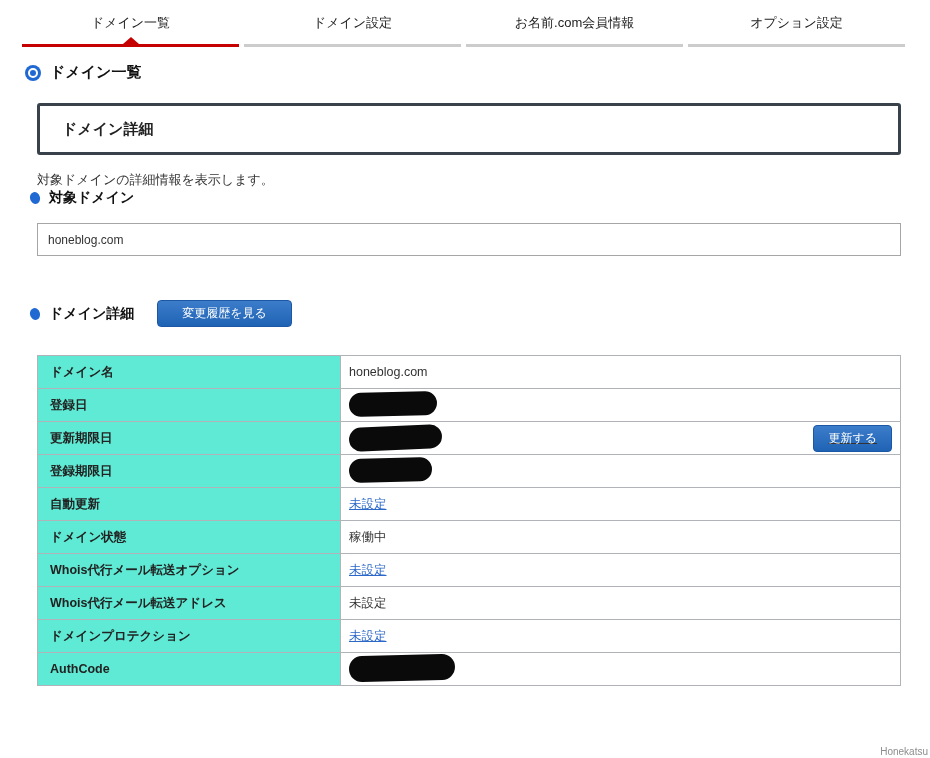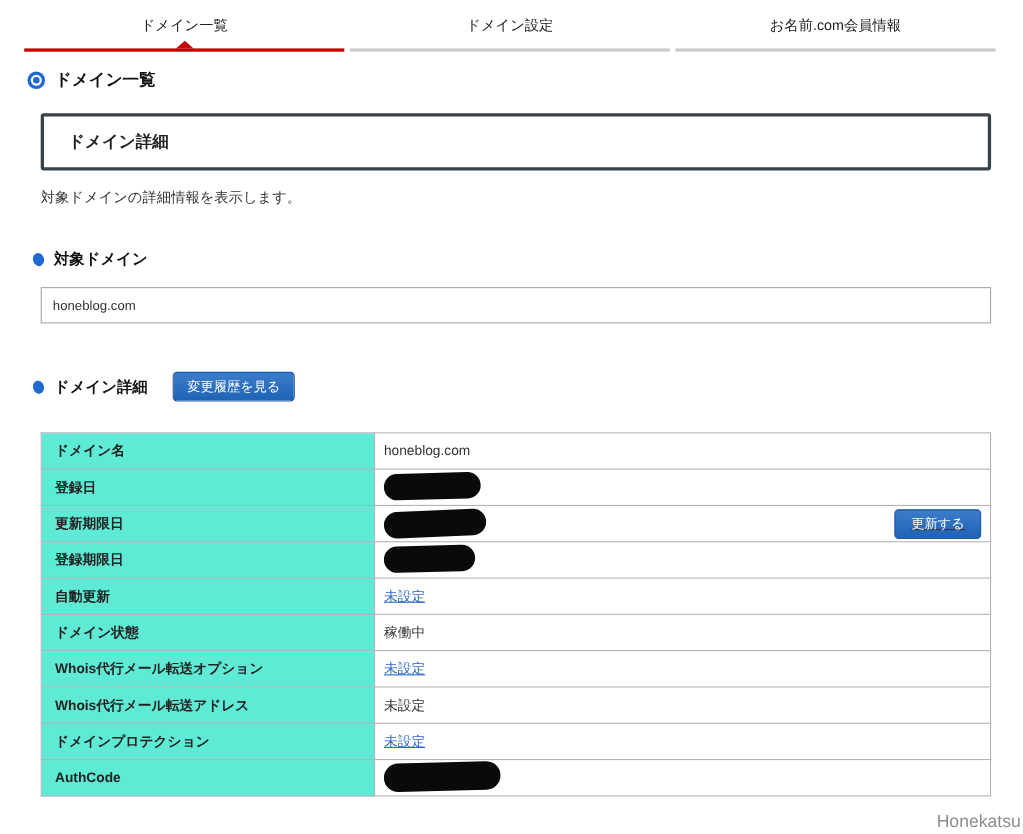--- a/index.html
+++ b/index.html
@@ -88,21 +88,21 @@
     color: #333;
   }
 
   
   .section-head {
     display: flex;
     align-items: center;
     gap: 9px;
     margin-left: 30px;
   }
-  .section-head.first { margin-top: 38px; }
+  .section-head.first { }
   .section-head.second { margin-top: 44px; }
   .bullet {
     width: 10px; height: 12px;
     background: #2069d2;
     border-radius: 50%;
     transform: rotate(-15deg);
     flex: 0 0 auto;
   }
   .section-title { font-size: 14px; font-weight: bold; color: #111; }
 
@@ -121,21 +121,21 @@
   }
 
   
   .btn {
     background: linear-gradient(#3c7dca, #1f63b5);
     color: #fff;
     font-family: "Liberation Sans", "DejaVu Sans", sans-serif;
     font-size: 12px;
     border: 1px solid #1b57a5;
     border-radius: 4px;
-    padding: 4px 12px;
+    padding: 4px 24px;
     cursor: pointer;
     margin-left: 14px;
   }
   .renew-btn {
     background: linear-gradient(#3c7dca, #1f63b5);
     color: #fff;
     font-family: "Liberation Sans", "DejaVu Sans", sans-serif;
     font-size: 12px;
     border: 1px solid #1b57a5;
     border-radius: 4px;
@@ -190,41 +190,45 @@
   .redact.w1 { width: 88px; }
   .redact.w2 { width: 93px; transform: rotate(-2.5deg); }
   .redact.w3 { width: 83px; }
   .redact.w4 { width: 106px; height: 26px; }
 
   
   .watermark {
     position: absolute;
     right: 2px;
     bottom: 1px;
-    font-size: 16px;
+    font-size: 10px;
     color: #8d8d8d;
   }
 </style>
 </head>
 <body>
 
 <nav class="tabs">
   <div class="tab active">
     <span>ドメイン一覧</span>
     <div class="bar"></div>
     <i class="tri"></i>
   </div>
   <div class="tab">
     <span>ドメイン設定</span>
     <div class="bar"></div>
   </div>
   <div class="tab">
     <span>お名前.com会員情報</span>
     <div class="bar"></div>
   </div>
+  <div class="tab">
+    <span>オプション設定</span>
+    <div class="bar"></div>
+  </div>
 </nav>
 
 <div class="page-head">
   <span class="radio-icon"></span>
   <span class="page-title">ドメイン一覧</span>
 </div>
 
 <div class="title-box">
   <span>ドメイン詳細</span>
 </div>

